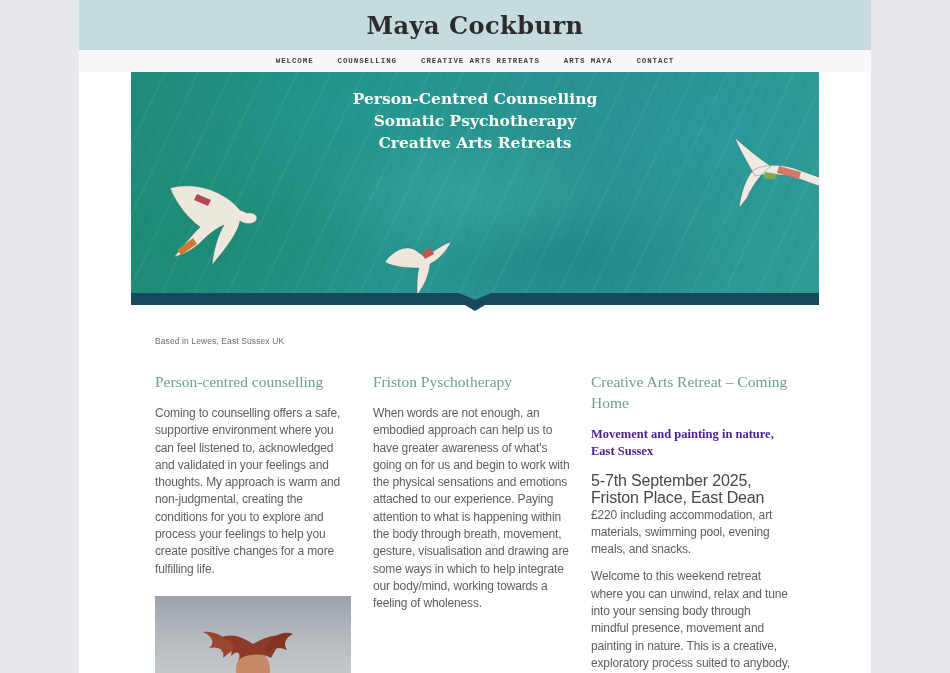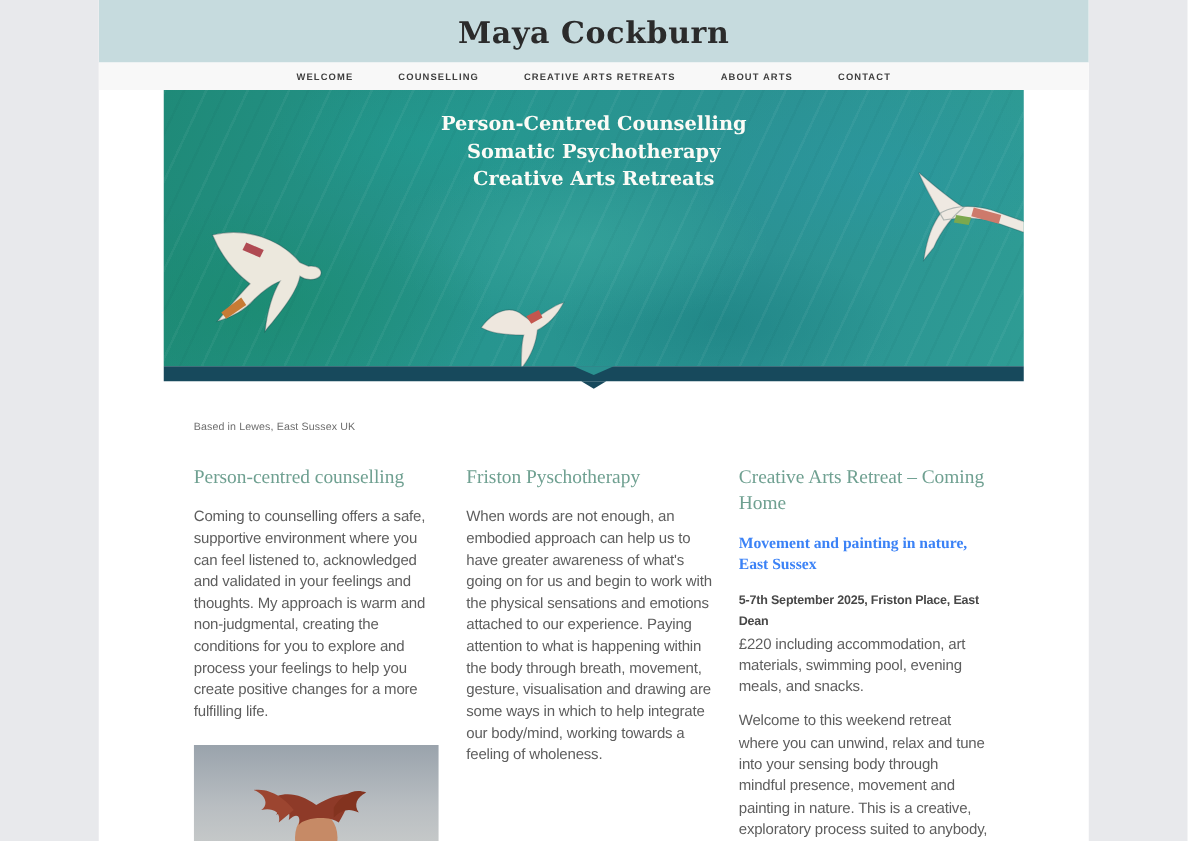--- a/index.html
+++ b/index.html
@@ -5,21 +5,21 @@
   * { margin:0; padding:0; box-sizing:border-box; }
   html,body { width:950px; height:673px; }
   body { background:#e8e9ec; font-family:"Liberation Sans", sans-serif; }
   .page { width:792px; height:673px; margin:0 auto; background:#ffffff; overflow:hidden; }
 
   
   .site-header { height:50px; background:#c6dbde; display:flex; align-items:center; justify-content:center; }
   .site-title { font-family:"DejaVu Serif", serif; font-weight:700; font-size:24px; color:#2b2b2b; letter-spacing:0.5px; }
 
   
-  .site-nav { height:22px; background:#f8f8f8; display:flex; align-items:center; justify-content:center; gap:36px; }
+  .site-nav { height:22px; background:#f8f8f8; display:flex; align-items:center; justify-content:center; gap:24px;font-family:Liberation Mono, monospace; }
   .nav-item { font-size:7.5px; font-weight:700; letter-spacing:0.9px; color:#3f3f3f; cursor:pointer; white-space:nowrap; }
 
   
   .hero { position:relative; margin:0 52px; height:233px; }
   .hero-paint { position:absolute; left:0; right:0; top:0; bottom:12px; overflow:hidden;
     background:
       radial-gradient(ellipse 260px 120px at 12% 78%, rgba(24,138,106,0.55), transparent 70%),
       radial-gradient(ellipse 240px 110px at 84% 28%, rgba(43,152,165,0.5), transparent 70%),
       radial-gradient(ellipse 220px 100px at 48% 55%, rgba(72,182,168,0.35), transparent 70%),
       radial-gradient(ellipse 180px 80px at 30% 18%, rgba(32,160,150,0.4), transparent 70%),
@@ -39,42 +39,42 @@
     width:0; height:0; border-left:10px solid transparent; border-right:10px solid transparent; border-top:6px solid #17495c; }
 
   
   .location-note { padding:8px 0 0 76px; font-size:8.5px; color:#6d6d6d; letter-spacing:0.1px;margin-top:23px; }
 
   
   .columns { display:flex; gap:18px; padding:0 76px; margin-top:25px; }
   .col { width:200px; flex:0 0 200px; }
   .col-heading { font-family:"Liberation Serif", serif; font-size:15.5px; line-height:21px; color:#6fa091; font-weight:400; margin-bottom:13px; }
   .body-text { font-size:12px; line-height:17.3px; color:#5e5e5e; letter-spacing:-0.15px; }
-  .sub-heading { font-family:"Liberation Serif", serif; font-size:12.5px; line-height:16.5px; font-weight:700; color:#3b82f6; margin:3px 0 13px 0; }
-  .bold-line { font-size:10px; line-height:17.3px; font-weight:700; color:#474747; letter-spacing:-0.15px; }
+  .sub-heading { font-family:"Liberation Serif", serif; font-size:12.5px; line-height:16.5px; font-weight:700; color:#4c1d95; margin:3px 0 13px 0; }
+  .bold-line { font-size:16px; line-height:17.3px; font-weight:400; color:#474747; letter-spacing:-0.15px; }
   .price-text { margin-bottom:10px; }
   .read-more { display:inline-block; margin-top:11px; font-size:10px; font-weight:400; color:#0e8a99; cursor:pointer; }
 
   .portrait { margin-top:18px; width:196px; height:190px; }
   .portrait svg { display:block; }
 </style>
 </head>
 <body>
 
 <div class="page">
 
   <div class="site-header">
     <div class="site-title">Maya Cockburn</div>
   </div>
 
   <div class="site-nav">
     <div class="nav-item">WELCOME</div>
     <div class="nav-item">COUNSELLING</div>
     <div class="nav-item">CREATIVE ARTS RETREATS</div>
-    <div class="nav-item">ABOUT ARTS</div>
+    <div class="nav-item">ARTS MAYA</div>
     <div class="nav-item">CONTACT</div>
   </div>
 
   <div class="hero">
     <div class="hero-paint">
 
       <div class="bird" style="left:36px; top:108px; width:130px; height:90px;">
         <svg viewBox="0 0 130 90">
           <path d="M3,8 C30,1 58,12 73,30 L80,33 C87,32 92,36 89,41 C85,45 77,44 73,41
                    C71,52 61,66 45,85 C47,68 51,55 57,45

